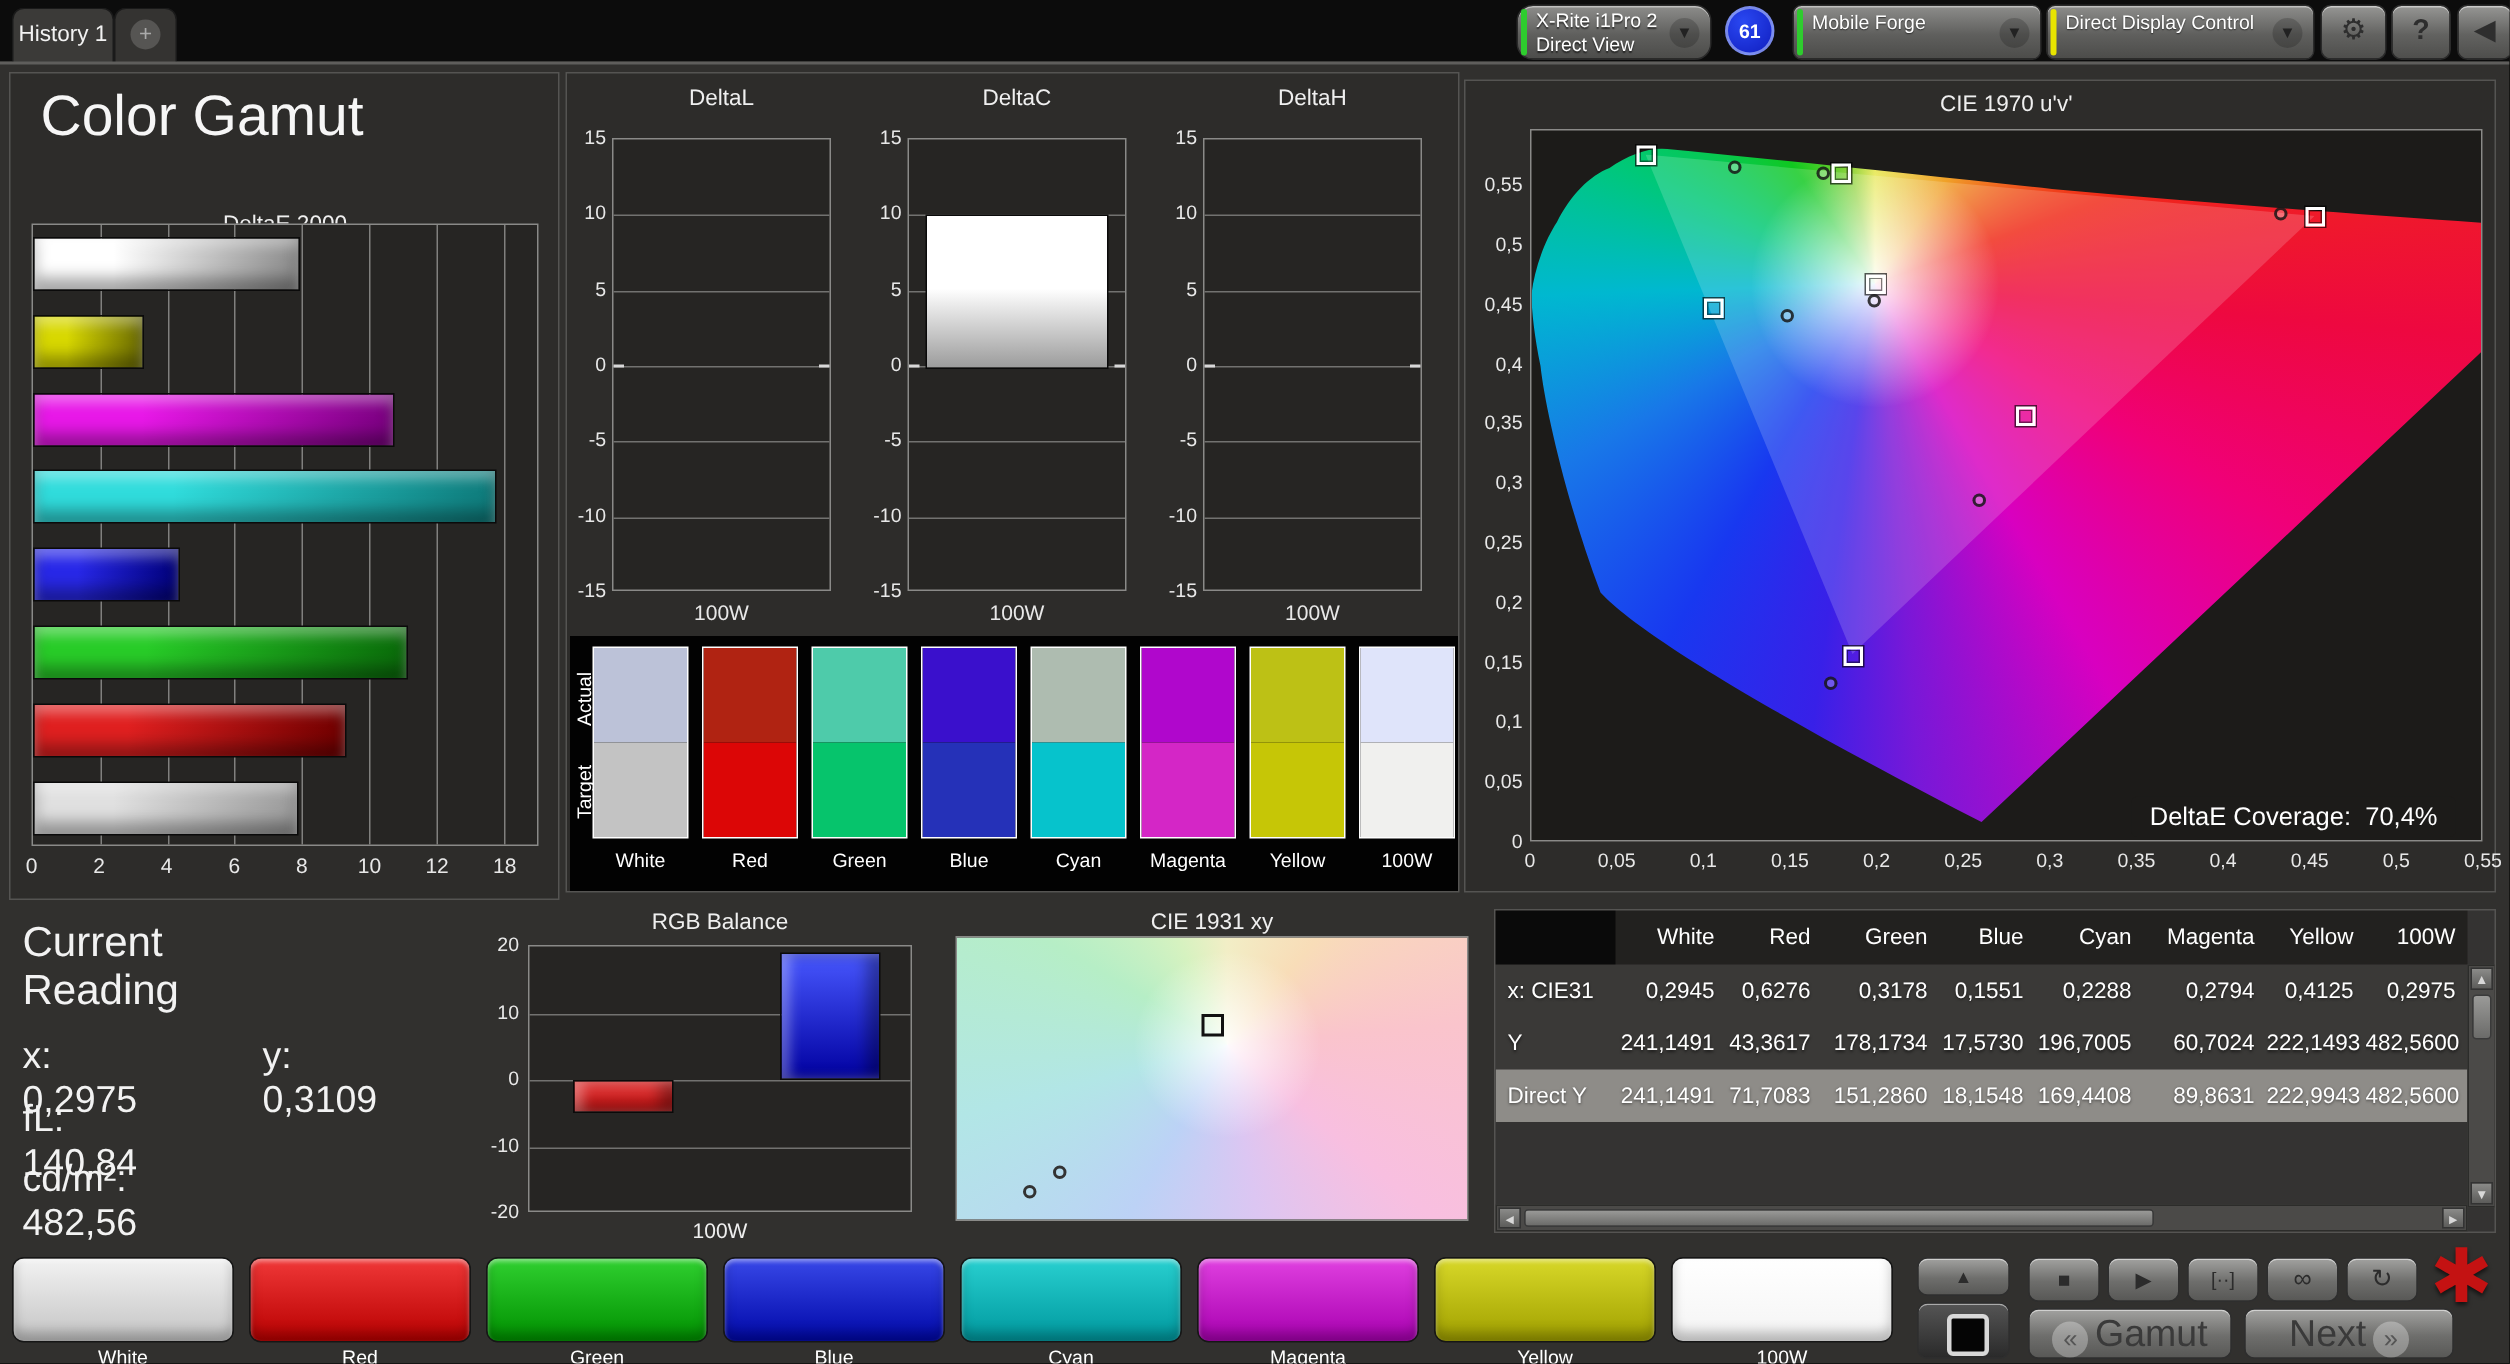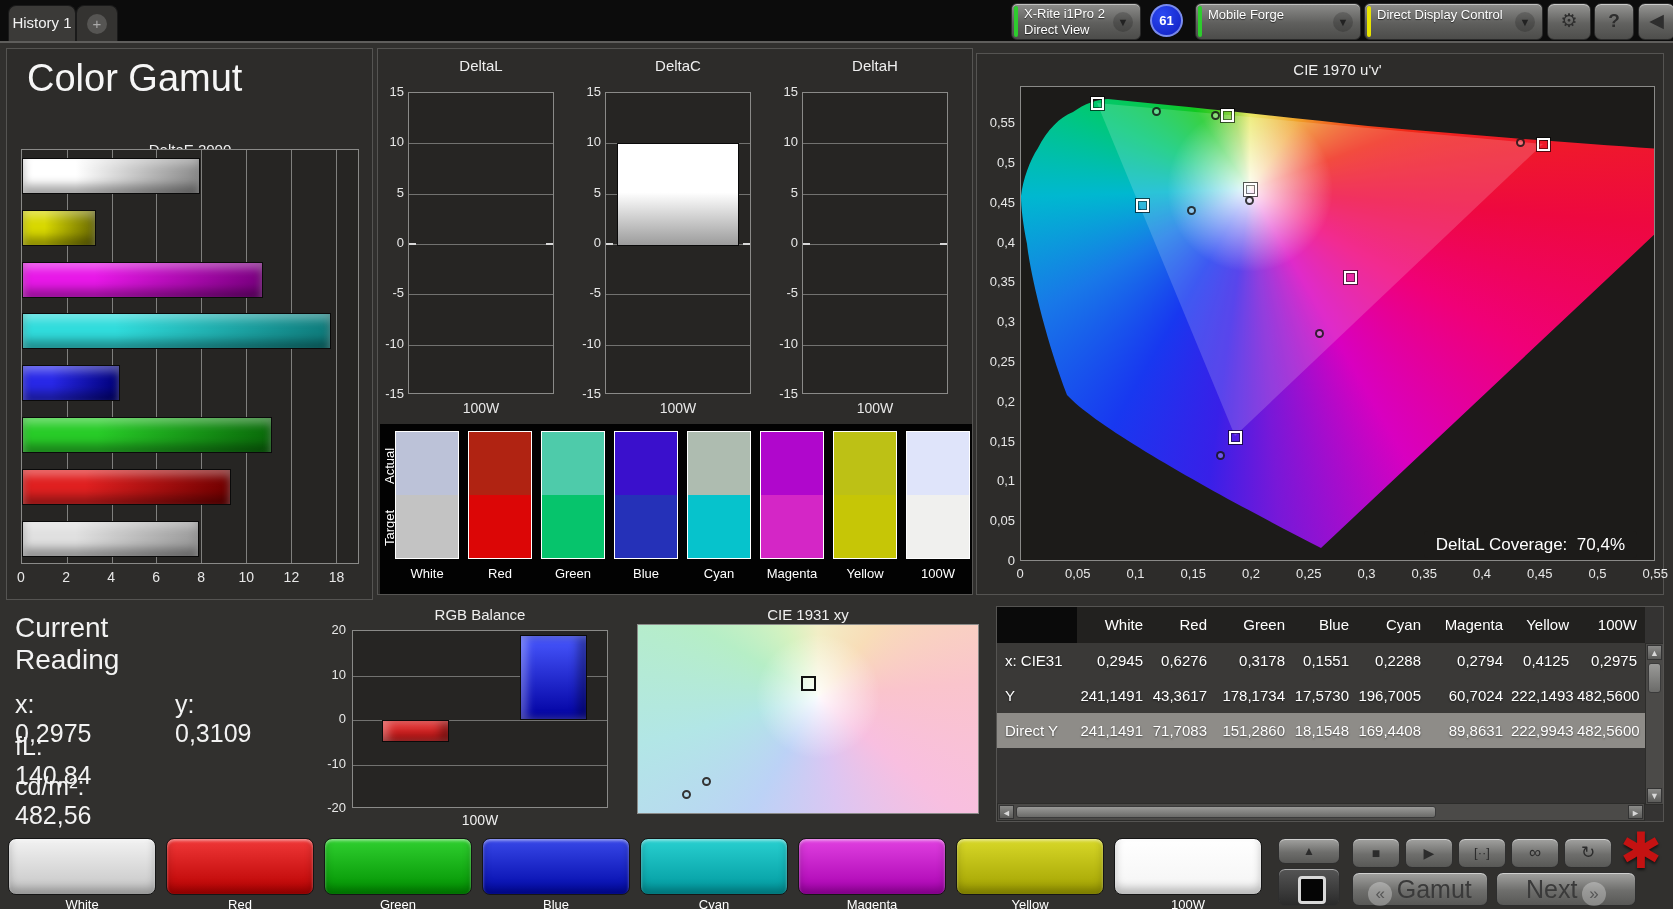--- a/index.html
+++ b/index.html
@@ -138,21 +138,21 @@
 <div class="screen">
 
   <div class="abs topbar">
     <div class="abs tab" style="left:8px;width:66px;">
       <span>History 1</span>
     </div>
     <div class="abs tab plus" style="left:76px;width:40px;">
       <span class="plus-circle">+</span>
     </div>
 
-    <div class="abs dd" style="left:1011px;width:128px;">
+    <div class="abs dd" style="left:1011px;width:128px;border-radius:11px;">
       <div class="stripe" style="background:#2ecc2e;"></div>
       <div class="lines">
         <div>X-Rite i1Pro 2</div>
         <div>Direct View</div>
       </div>
       <div class="arrow">▼</div>
     </div>
     <div class="abs badge" style="left:1150px;">61</div>
 
     <div class="abs dd" style="left:1195px;width:164px;">
@@ -331,21 +331,21 @@
         <div class="sqmark" style="left: 208px; top: 344px;"></div>
         <div class="cmark" style="left: 131px; top: 20px;"></div>
         <div class="cmark" style="left: 190px; top: 24px;"></div>
         <div class="cmark" style="left: 495px; top: 51px;"></div>
         <div class="cmark" style="left: 224px; top: 109px;"></div>
         <div class="cmark" style="left: 166px; top: 119px;"></div>
         <div class="cmark" style="left: 294px; top: 242px;"></div>
         <div class="cmark" style="left: 195px; top: 364px;"></div>
       </div>
     <div class="cov-box">
-      <span>DeltaL Coverage:</span>&nbsp;&nbsp;<span>70,4%</span>
+      <span>DeltaE Coverage:</span>&nbsp;&nbsp;<span>70,4%</span>
     </div>
   <div class="cie-ylab" style="left: 0px; top: 499px;">0</div>
       <div class="cie-ylab" style="left: 0px; top: 459.2px;">0,05</div>
       <div class="cie-ylab" style="left: 0px; top: 419.4px;">0,1</div>
       <div class="cie-ylab" style="left: 0px; top: 379.6px;">0,15</div>
       <div class="cie-ylab" style="left: 0px; top: 339.8px;">0,2</div>
       <div class="cie-ylab" style="left: 0px; top: 300px;">0,25</div>
       <div class="cie-ylab" style="left: 0px; top: 260.2px;">0,3</div>
       <div class="cie-ylab" style="left: 0px; top: 220.4px;">0,35</div>
       <div class="cie-ylab" style="left: 0px; top: 180.6px;">0,4</div>

